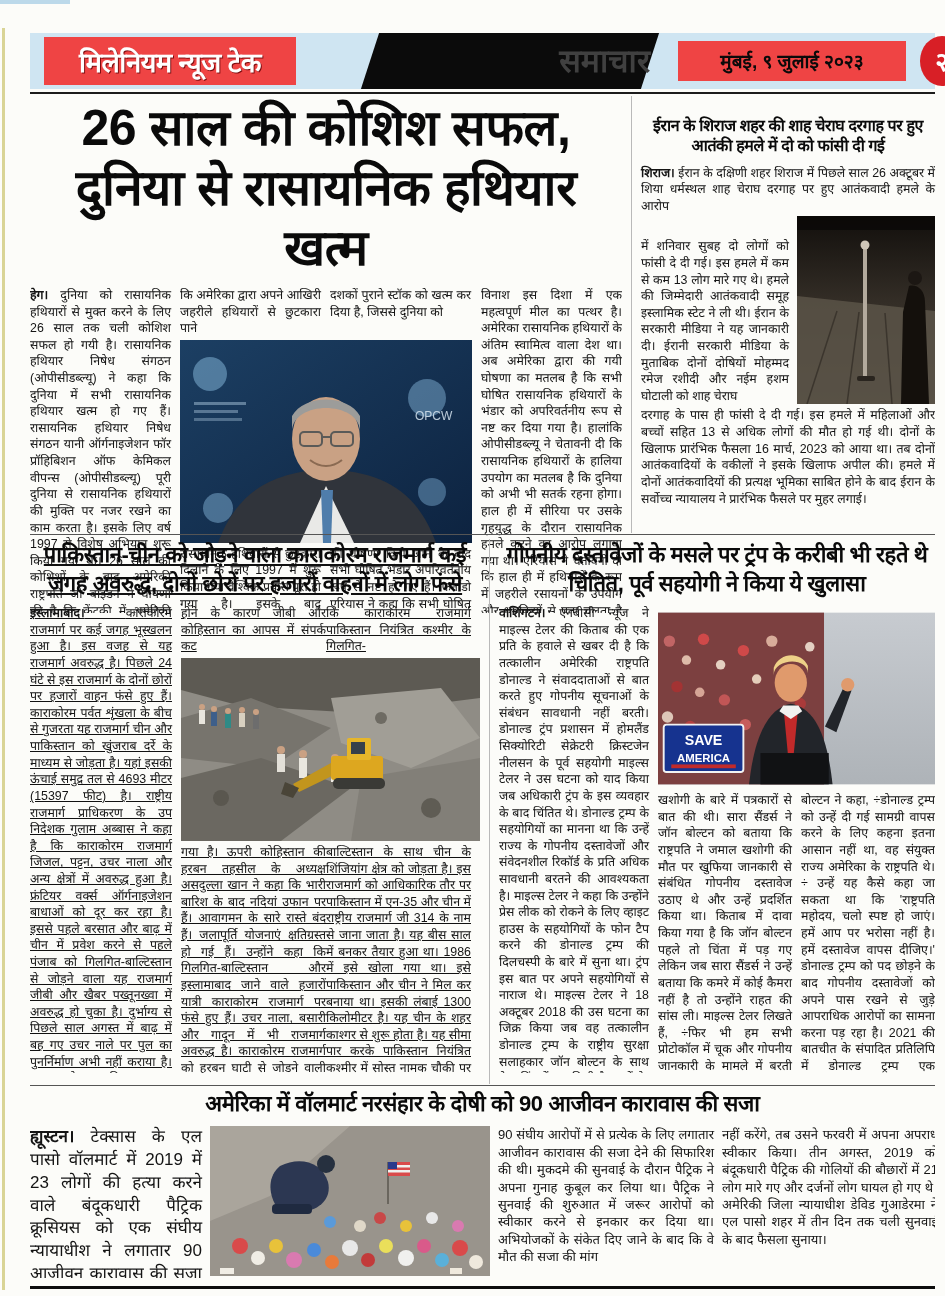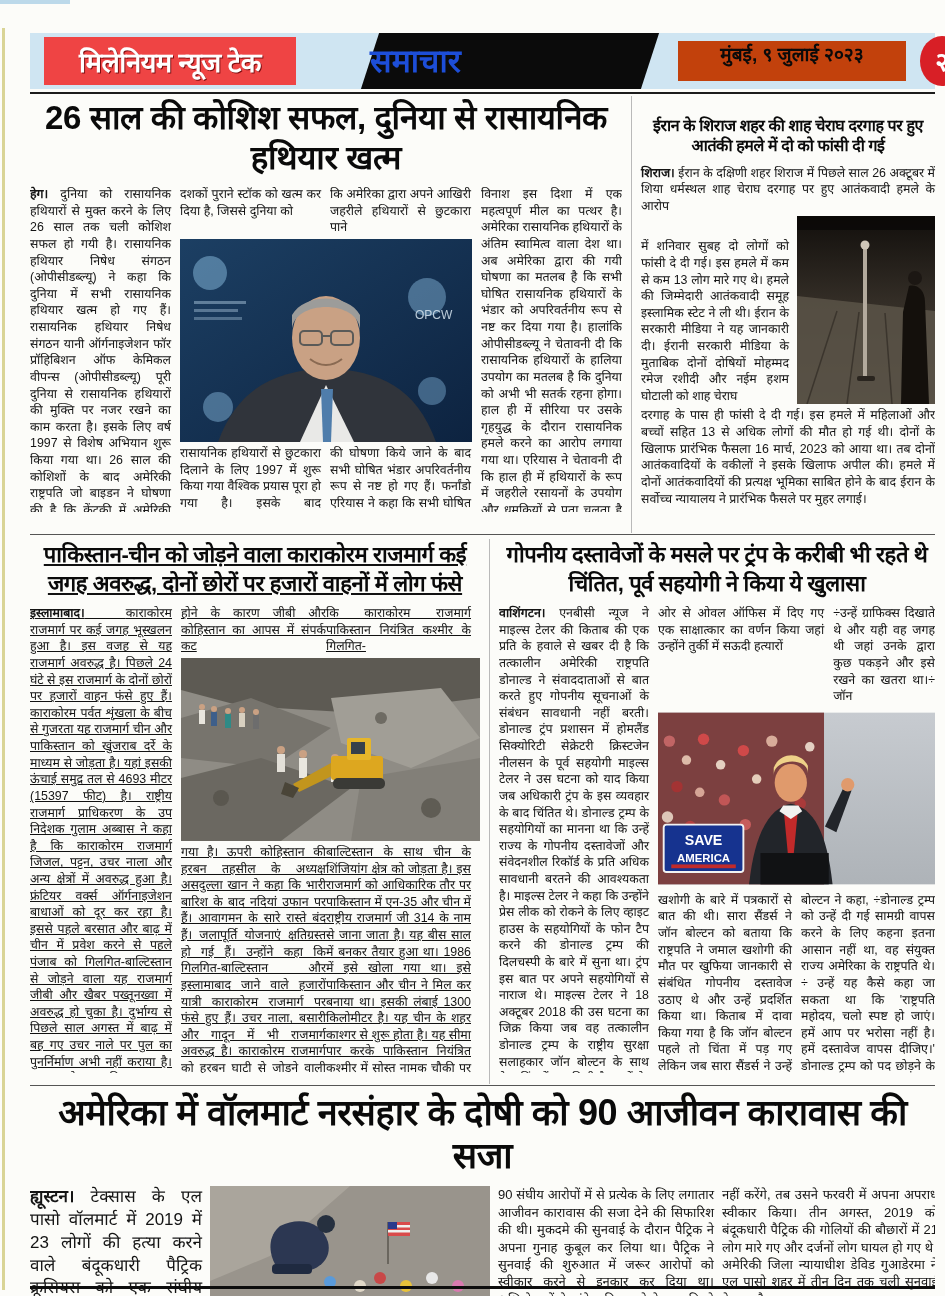--- a/index.html
+++ b/index.html
@@ -11,41 +11,41 @@
   }
   .edge-strip{position:absolute;left:2px;top:28px;width:3px;height:1262px;background:#cfc97d;opacity:.8;}
   .corner-strip{position:absolute;left:0;top:0;width:70px;height:4px;background:#bcd9ea;}
 
   
   .masthead{position:absolute;left:30px;top:33px;width:905px;height:56px;background:#cfe5f2;display:flex;align-items:center;}
   .brand-box{position:absolute;left:14px;top:4px;width:252px;height:48px;background:#ef4444;display:flex;align-items:center;justify-content:center;}
   .brand-box span{color:#fff;font-weight:800;font-size:27px;letter-spacing:-.5px;text-shadow:1px 1px 0 #7a0c0f;}
   .section-banner{position:absolute;left:340px;top:0px;width:280px;height:56px;}
   .section-banner .bg{position:absolute;inset:0;background:#0b0b0b;transform:skewX(-18deg);}
-  .section-banner span{position:relative;display:block;text-align:left;line-height:56px;color:#1d4ed8;font-weight:800;font-size:32px;}
-  .date-box{position:absolute;left:648px;top:8px;width:228px;height:40px;background:#c2410c;display:flex;justify-content:center;}
+  .section-banner span{position:relative;display:block;text-align:right;line-height:56px;color:#404040;font-weight:800;font-size:32px;}
+  .date-box{position:absolute;left:648px;top:8px;width:228px;height:40px;background:#ef4444;display:flex;align-items:center;justify-content:center;}
   .date-box span{font-weight:800;font-size:19px;color:#0a0a0a;}
   .page-badge{position:absolute;left:890px;top:3px;width:44px;height:50px;background:#d81f26;border-radius:50%;display:flex;align-items:center;justify-content:center;}
   .page-badge span{color:#fff;font-weight:800;font-size:26px;}
 
   .hrule{position:absolute;left:30px;width:905px;background:#1c1c1c;}
   .r1{top:92px;height:2px;}
   .r2{top:534px;height:1px;background:#555;}
   .r3{top:1085px;height:1px;background:#555;}
   .r4{top:1286px;height:3px;background:#0d0d0d;}
 
   
   .body-txt{ text-align:justify; font-size:12.4px; line-height:1.34; color:#141414; }
   .dl{font-weight:bold;}
   .headline{ text-align:center; font-weight:800; color:#0a0a0a; letter-spacing:-.4px; }
 
   
   .top-row{position:absolute;left:30px;top:96px;width:905px;height:437px;display:flex;}
   .art-a{width:602px;border-right:1px solid #b9b9b9;padding-right:9px;box-sizing:border-box;}
-  .art-a .headline{font-size:33px;line-height:1.2;margin:2px 0 9px 0;text-align:center;}
+  .art-a .headline{font-size:50px;line-height:1.2;margin:2px 0 9px 0;text-align:center;}
   .art-a-body{display:flex;gap:9px;height:326px;overflow:hidden;}
   .art-a-body .ncol{width:141px;flex:none;}
   .a-mid{width:292px;flex:none;display:flex;flex-direction:column;}
   .a-mid-top,.a-mid-bot{display:flex;gap:9px;}
   .a-mid-top .ncol,.a-mid-bot .ncol{width:141px;}
   .a-photo{width:292px;height:203px;margin:3px 0;flex:none;}
   .art-b{flex:1;padding-left:9px;box-sizing:border-box;}
   .art-b .headline{font-size:16px;line-height:1.27;margin:20px 6px 8px 6px;}
   .b-mid{display:flex;gap:8px;margin-top:2px;align-items:flex-end;}
   .b-left{width:148px;flex:none;}
@@ -69,21 +69,21 @@
   .d-right{flex:1;display:flex;flex-direction:column;}
   .d-top{display:flex;gap:9px;}
   .d-top-left{width:62%;}
   .d-top-right{width:38%;}
   .d-photo{width:100%;height:181px;margin:3px 0;flex:none;}
   .d-bot{display:flex;gap:9px;}
   .d-bot .ncol{width:50%;}
 
   
   .bottom-row{position:absolute;left:30px;top:1089px;width:905px;height:196px;}
-  .art-e .headline{font-size:36px;line-height:1.2;margin:2px 0 9px 0;}
+  .art-e .headline{font-size:22px;line-height:1.2;margin:2px 0 9px 0;}
   .e-body{display:flex;gap:8px;height:152px;overflow:hidden;}
   .e-col1{width:172px;flex:none;font-size:17px;}
   .e-photo{width:280px;height:150px;flex:none;}
   .e-col{width:216px;flex:none;font-size:13px;}
 
   .photo-frame{display:block;}
 </style>
 </head>
 <body>
 
@@ -112,22 +112,22 @@
 
     <div class="art-a">
       <div class="headline">26 साल की कोशिश सफल, दुनिया से रासायनिक हथियार खत्म</div>
       <div class="art-a-body">
         <div class="ncol body-txt">
           <span class="dl">हेग।</span>
           <span>दुनिया को रासायनिक हथियारों से मुक्त करने के लिए 26 साल तक चली कोशिश सफल हो गयी है। रासायनिक हथियार निषेध संगठन (ओपीसीडब्ल्यू) ने कहा कि दुनिया में सभी रासायनिक हथियार खत्म हो गए हैं। रासायनिक हथियार निषेध संगठन यानी ऑर्गनाइजेशन फॉर प्रॉहिबिशन ऑफ केमिकल वीपन्स (ओपीसीडब्ल्यू) पूरी दुनिया से रासायनिक हथियारों की मुक्ति पर नजर रखने का काम करता है। इसके लिए वर्ष 1997 से विशेष अभियान शुरू किया गया था। 26 साल की कोशिशों के बाद अमेरिकी राष्ट्रपति जो बाइडन ने घोषणा की है कि केंटुकी में अमेरिकी सेना के केंद्र ब्लू ग्रास आर्मी डिपो ने अपने</span>
         </div>
         <div class="a-mid">
           <div class="a-mid-top">
+            <div class="ncol body-txt">कि अमेरिका द्वारा अपने आखिरी जहरीले हथियारों से छुटकारा पाने</div>
             <div class="ncol body-txt">दशकों पुराने स्टॉक को खत्म कर दिया है, जिससे दुनिया को</div>
-            <div class="ncol body-txt">कि अमेरिका द्वारा अपने आखिरी जहरीले हथियारों से छुटकारा पाने</div>
           </div>
           <svg class="a-photo photo-frame" viewBox="0 0 292 203">
             <defs>
               <linearGradient id="opcwbg" x1="0" y1="0" x2="1" y2="1">
                 <stop offset="0" stop-color="#1c3f63"></stop>
                   <stop offset="1" stop-color="#0d2340"></stop>
               </linearGradient>
             </defs>
             <rect width="292" height="203" fill="url(#opcwbg)"></rect>
             <circle cx="30" cy="34" r="17" fill="#7fb0d4" opacity="0.55"></circle>
@@ -252,24 +252,20 @@
     </div>
 
     <div class="art-d">
       <div class="headline">गोपनीय दस्तावेजों के मसले पर ट्रंप के करीबी भी रहते थे चिंतित, पूर्व सहयोगी ने किया ये खुलासा</div>
       <div class="d-body">
         <div class="d-col1 body-txt">
           <span class="dl">वाशिंगटन।</span>
           <span>एनबीसी न्यूज ने माइल्स टेलर की किताब की एक प्रति के हवाले से खबर दी है कि तत्कालीन अमेरिकी राष्ट्रपति डोनाल्ड ने संवाददाताओं से बात करते हुए गोपनीय सूचनाओं के संबंधन सावधानी नहीं बरती। डोनाल्ड ट्रंप प्रशासन में होमलैंड सिक्योरिटी सेक्रेटरी क्रिस्टजेन नीलसन के पूर्व सहयोगी माइल्स टेलर ने उस घटना को याद किया जब अधिकारी ट्रंप के इस व्यवहार के बाद चिंतित थे। डोनाल्ड ट्रम्प के सहयोगियों का मानना था कि उन्हें राज्य के गोपनीय दस्तावेजों और संवेदनशील रिकॉर्ड के प्रति अधिक सावधानी बरतने की आवश्यकता है। माइल्स टेलर ने कहा कि उन्होंने प्रेस लीक को रोकने के लिए व्हाइट हाउस के सहयोगियों के फोन टैप करने की डोनाल्ड ट्रम्प की दिलचस्पी के बारे में सुना था। ट्रंप इस बात पर अपने सहयोगियों से नाराज थे। माइल्स टेलर ने 18 अक्टूबर 2018 की उस घटना का जिक्र किया जब वह तत्कालीन डोनाल्ड ट्रम्प के राष्ट्रीय सुरक्षा सलाहकार जॉन बोल्टन के साथ वेस्ट विंग में एक निजी बैठक में थे। व्हाइट हाउस की तत्कालीन प्रेस सचिव सारा हकाबी सैंडर्स जॉन बोल्टन के कार्यालय में आईं और उन्होंने डोनाल्ड ट्रंप की</span>
         </div>
         <div class="d-right">
-          <div class="d-top">
-            <div class="d-top-left body-txt">ओर से ओवल ऑफिस में दिए गए एक साक्षात्कार का वर्णन किया जहां उन्होंने तुर्की में सऊदी हत्यारों</div>
-            <div class="d-top-right body-txt">÷उन्हें ग्राफिक्स दिखाते थे और यही वह जगह थी जहां उनके द्वारा कुछ पकड़ने और इसे रखने का खतरा था।÷ जॉन</div>
-          </div>
           <svg class="d-photo photo-frame" viewBox="0 0 292 181">
             <defs>
               <linearGradient id="sky" x1="0" y1="0" x2="0" y2="1">
                 <stop offset="0" stop-color="#c7cbd0"></stop>
                   <stop offset="1" stop-color="#aeb3b8"></stop>
               </linearGradient>
             </defs>
             <rect width="292" height="181" fill="url(#sky)"></rect>
             <rect x="0" y="0" width="175" height="181" fill="#7c4040"></rect>
             <g opacity="0.9">

